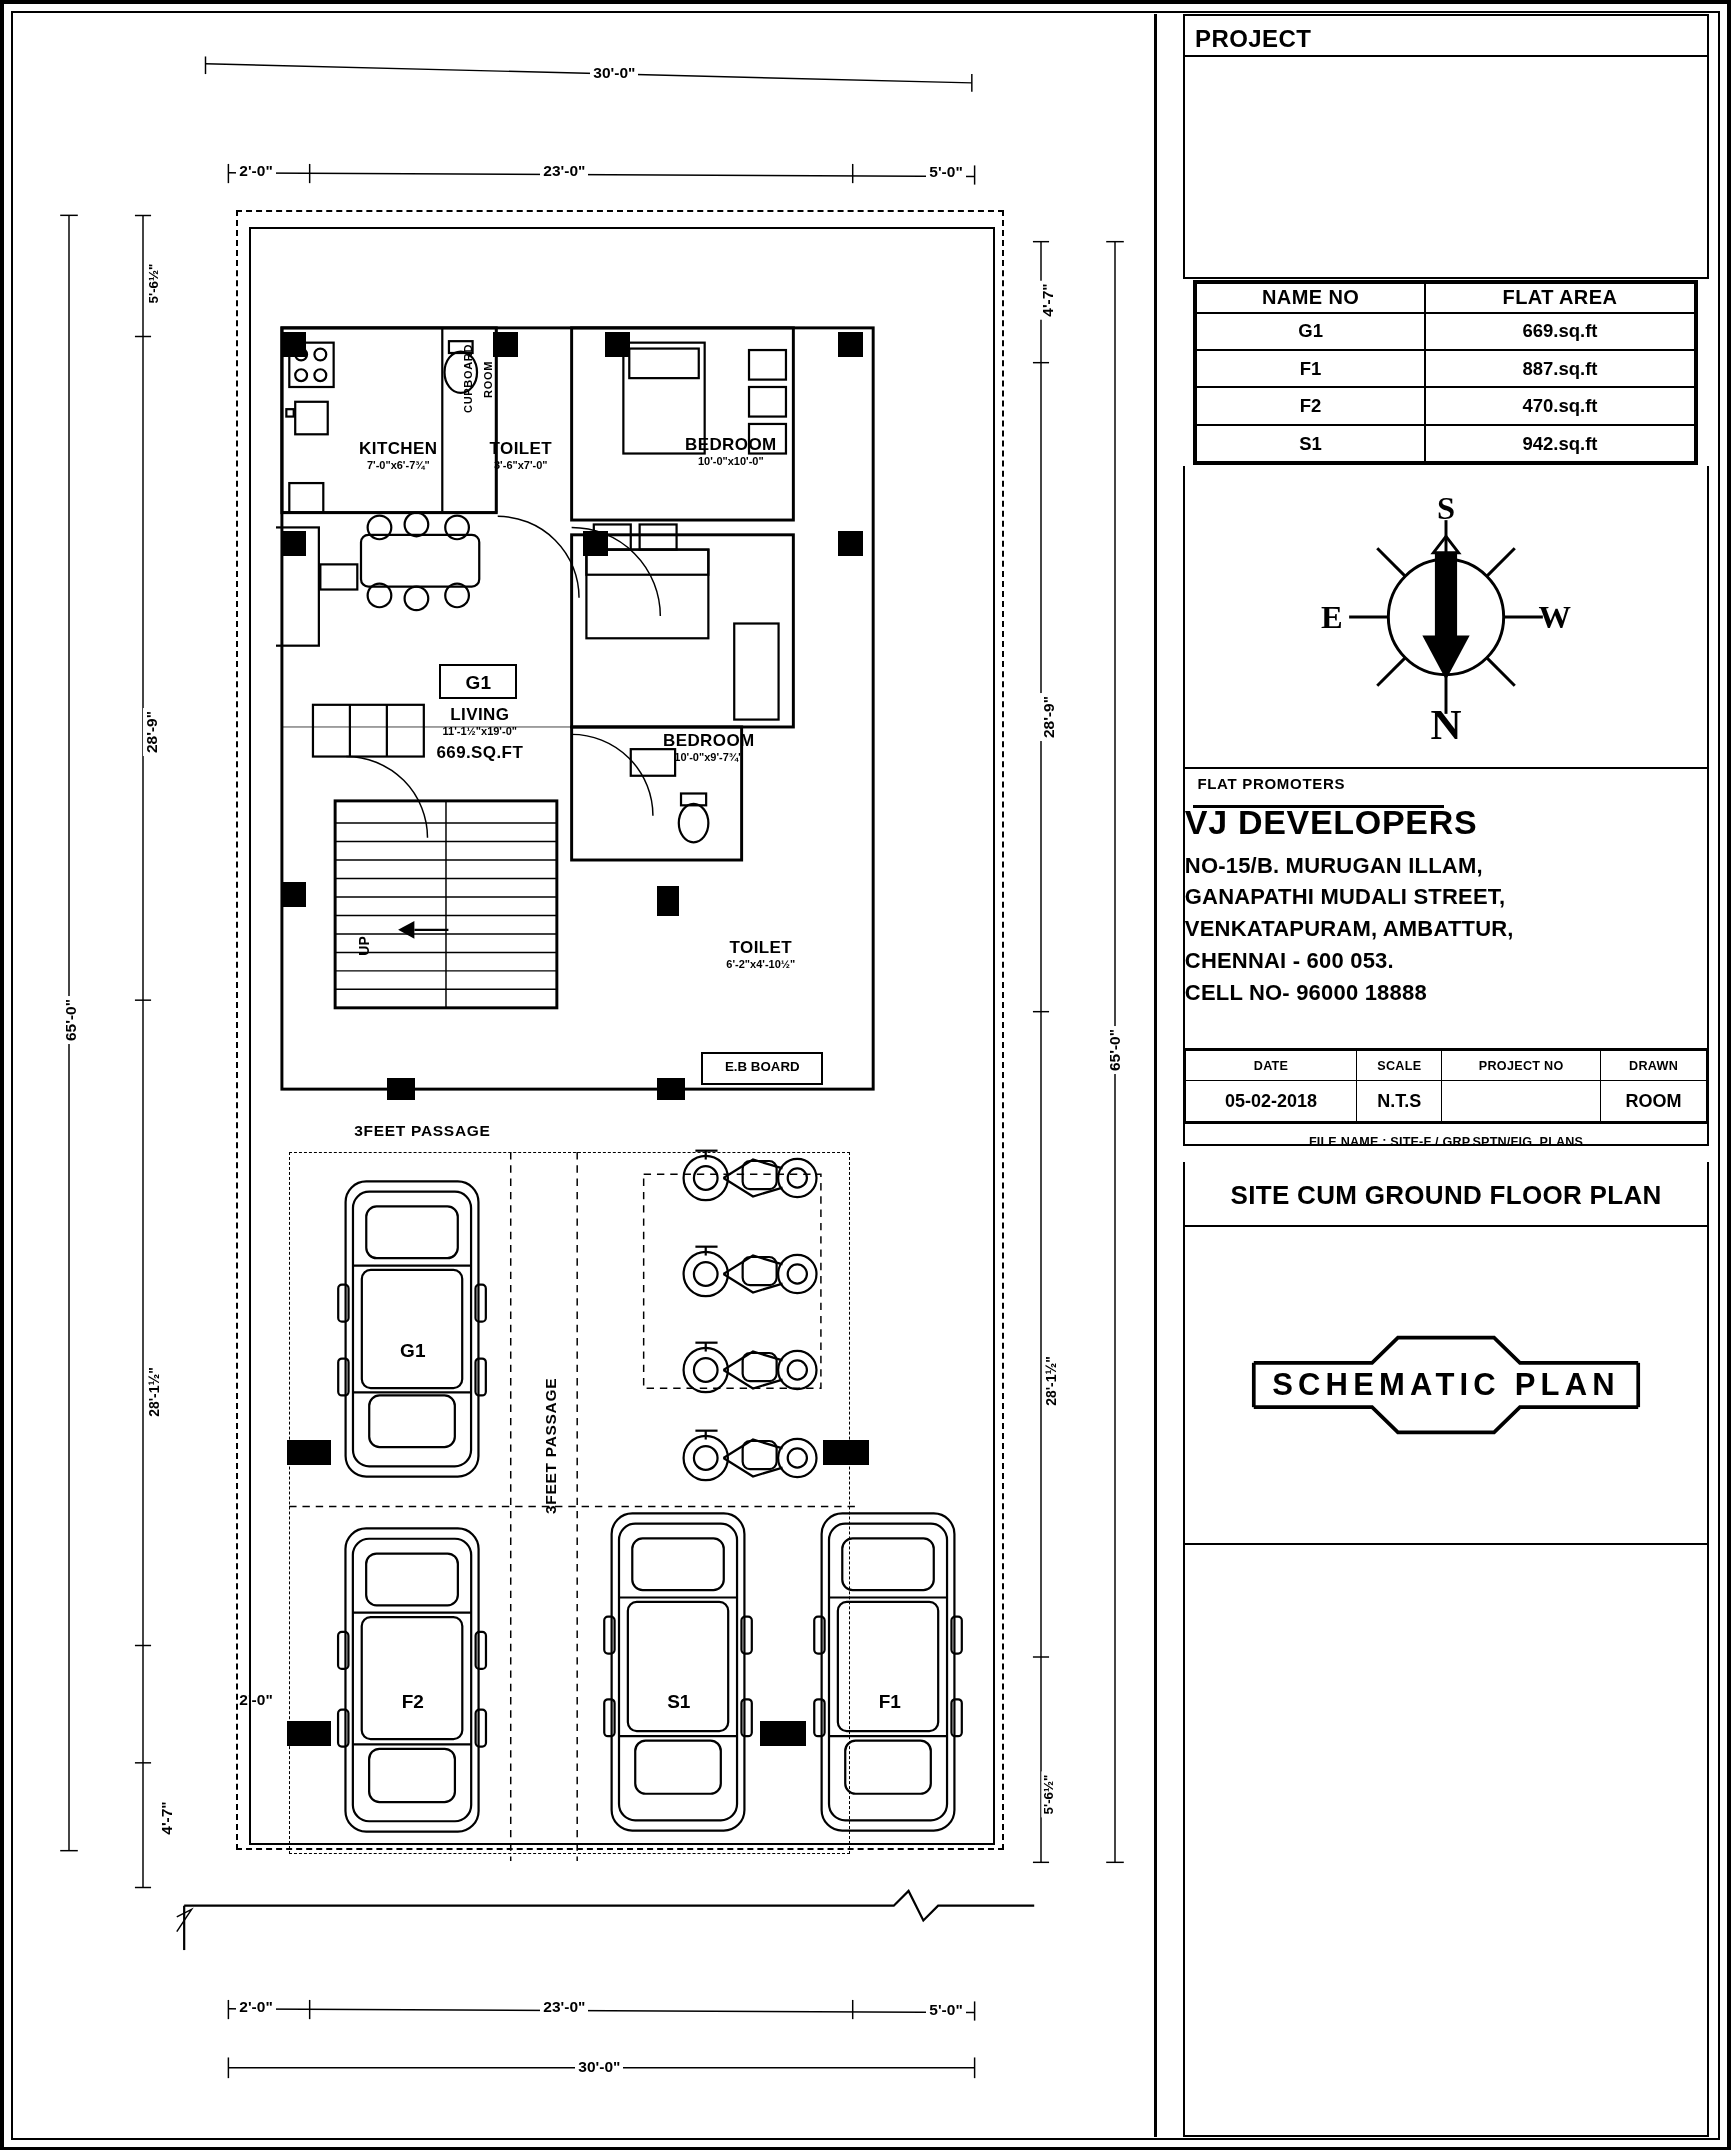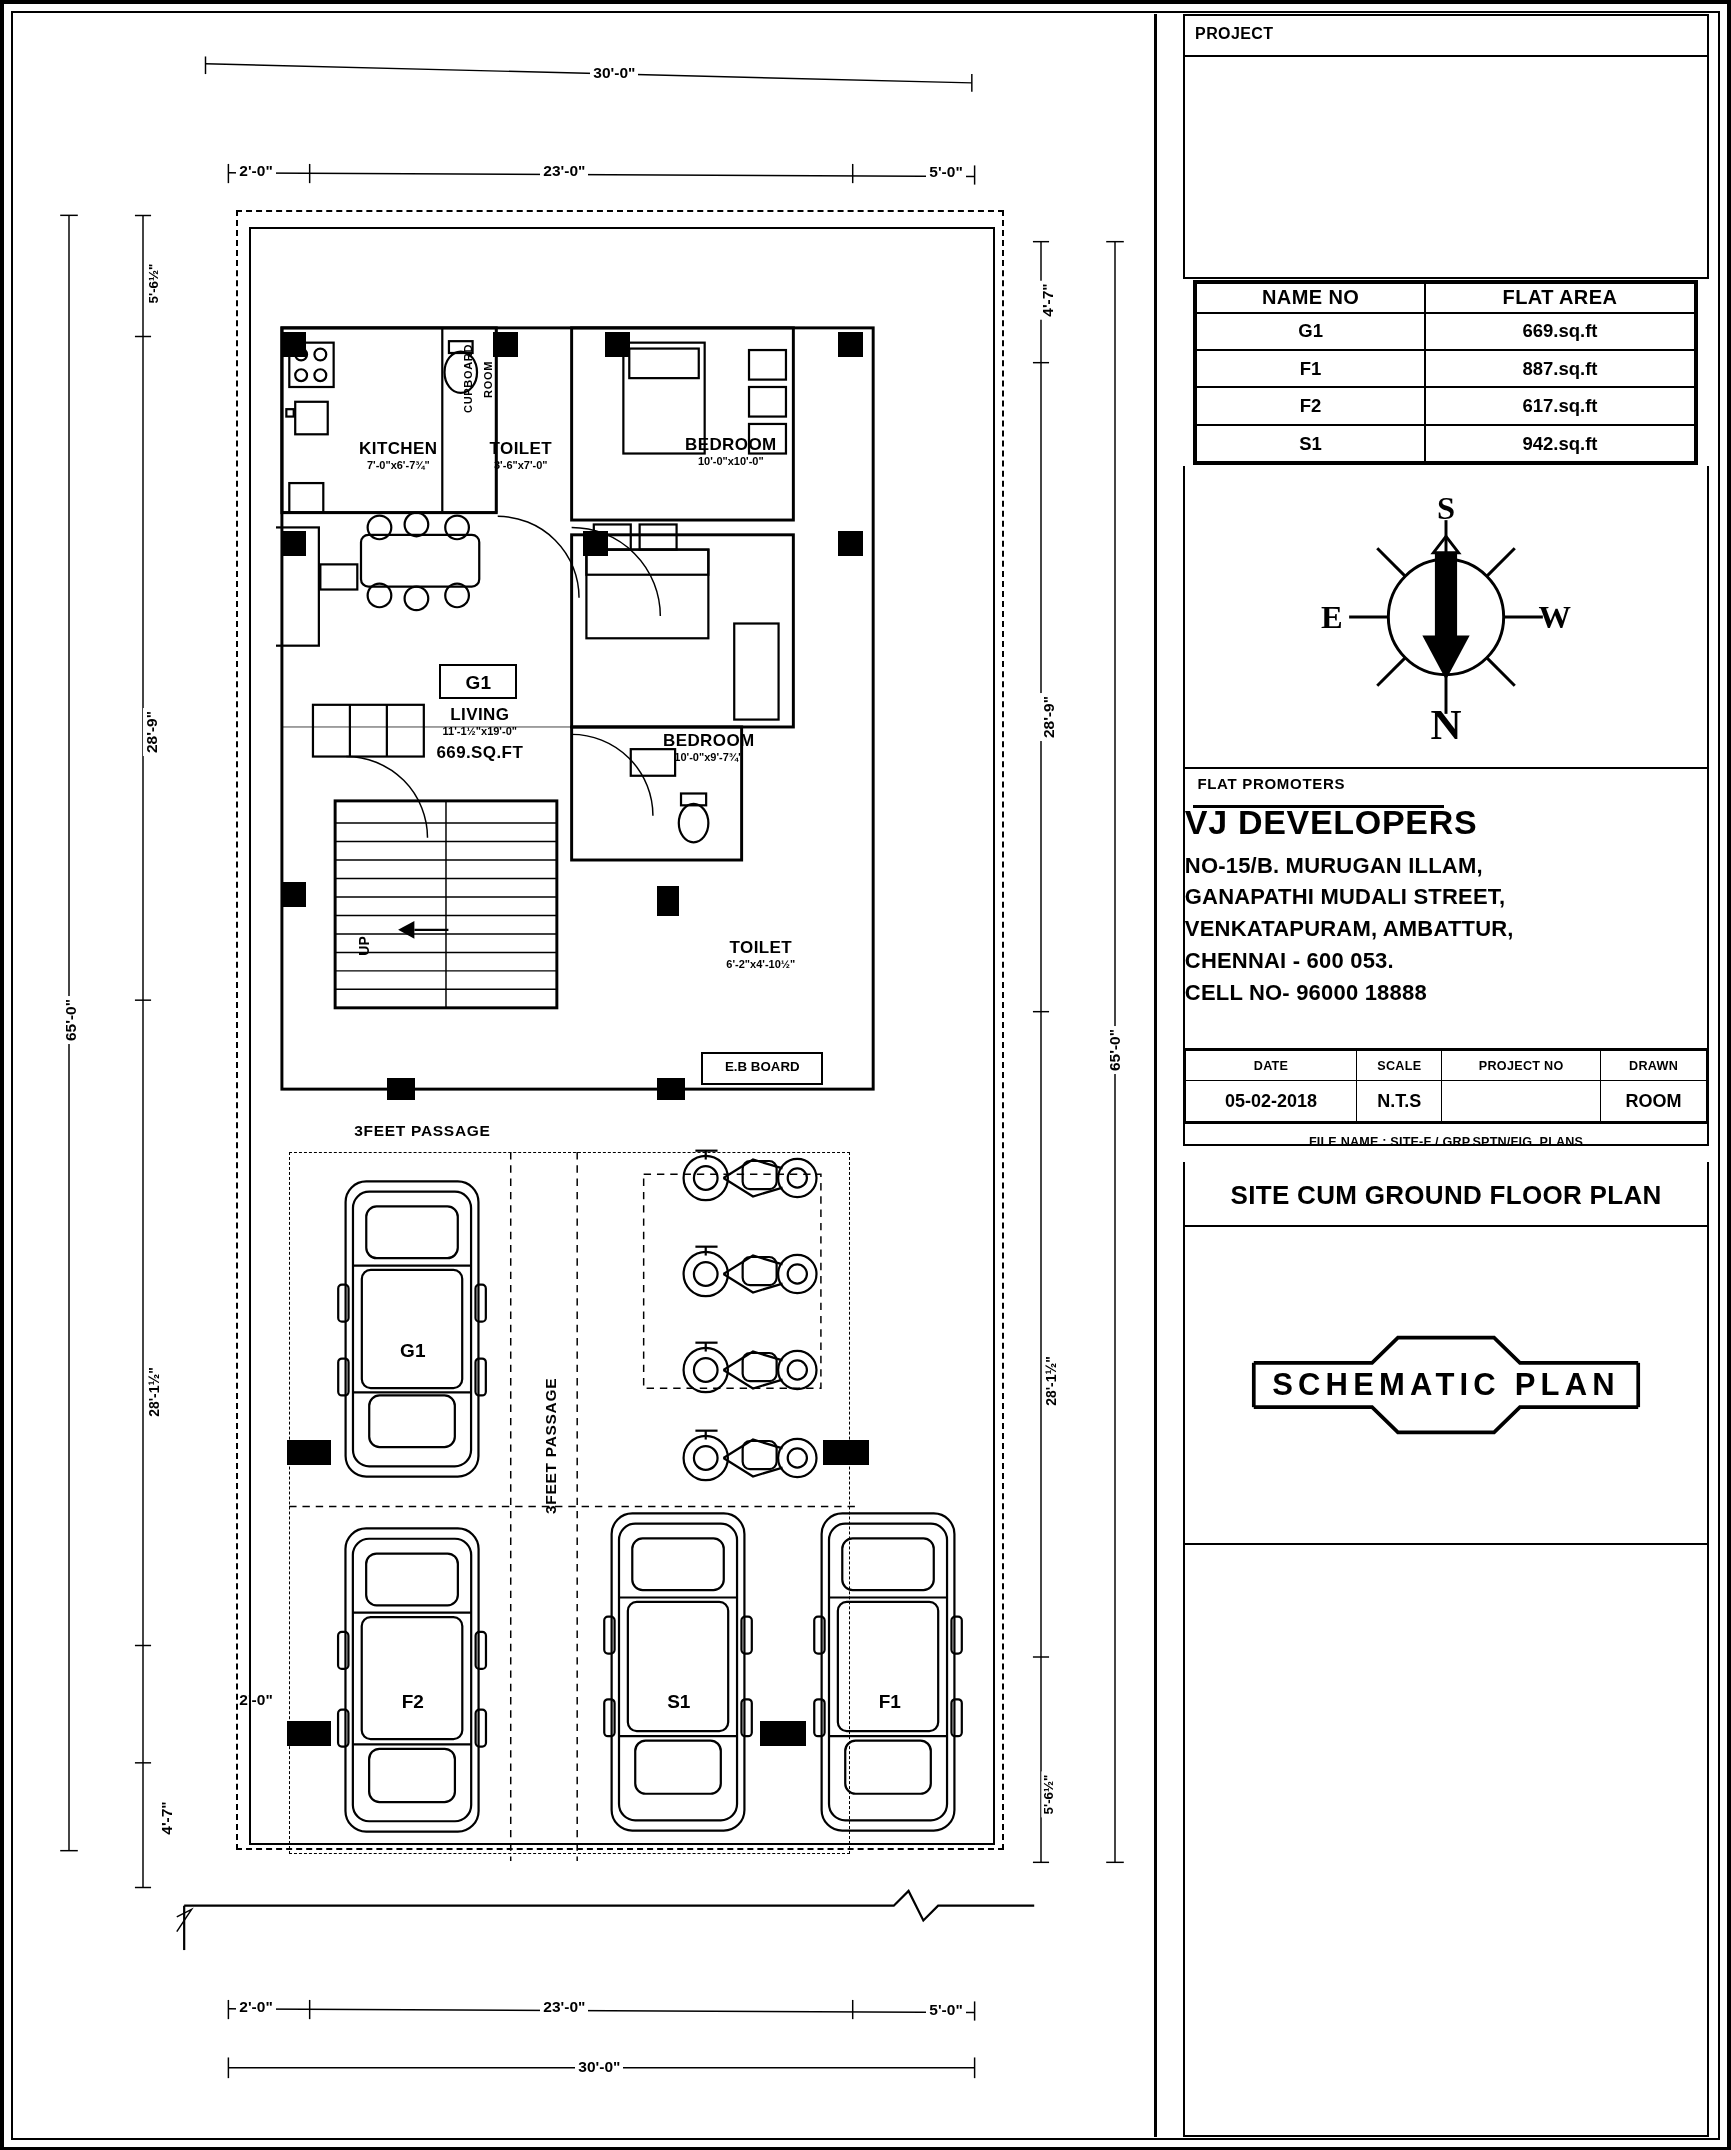--- a/index.html
+++ b/index.html
@@ -28,21 +28,21 @@
   .vsep {
     position:absolute; left:1150px; top:10.3px; bottom:10.3px; width:3px; background:#000;
   }
   .title-block {
     position:absolute; left:1167px; top:10.3px; right:10.3px; bottom:10.3px;
   }
 
   
   .tb-box { position:absolute; border:2.2px solid #000; }
   .tb-project { left:11.8px; top:0px; right:7.4px; height:43px; }
-  .tb-project .lbl { font-size:16px; font-weight:600; padding:8.9px 0 0 10.3px; letter-spacing:0.4px; }
+  .tb-project .lbl { font-size:24px; font-weight:600; padding:8.9px 0 0 10.3px; letter-spacing:0.4px; }
 
   .tb-blank1 { left:11.8px; top:43px; right:7.4px; height:222px; border-top:none; }
 
   .tb-flat { left:22px; top:266px; right:19px; height:185px; }
   table.flat-table { width:100%; height:100%; border-collapse:collapse; }
   table.flat-table th, table.flat-table td {
     border:2.2px solid #000; text-align:center; font-size:19px; font-weight:bold;
     padding:2.2px 0;
   }
   table.flat-table th { font-size:20px; letter-spacing:0.4px; }
@@ -527,21 +527,21 @@
           <tr>
             <td>G1</td>
             <td>669.sq.ft</td>
           </tr>
           <tr>
             <td>F1</td>
             <td>887.sq.ft</td>
           </tr>
           <tr>
             <td>F2</td>
-            <td>617.sq.ft</td>
+            <td>470.sq.ft</td>
           </tr>
           <tr>
             <td>S1</td>
             <td>942.sq.ft</td>
           </tr>
         </tbody>
       </table>
     </div>
 
     <div class="tb-box tb-compass">

